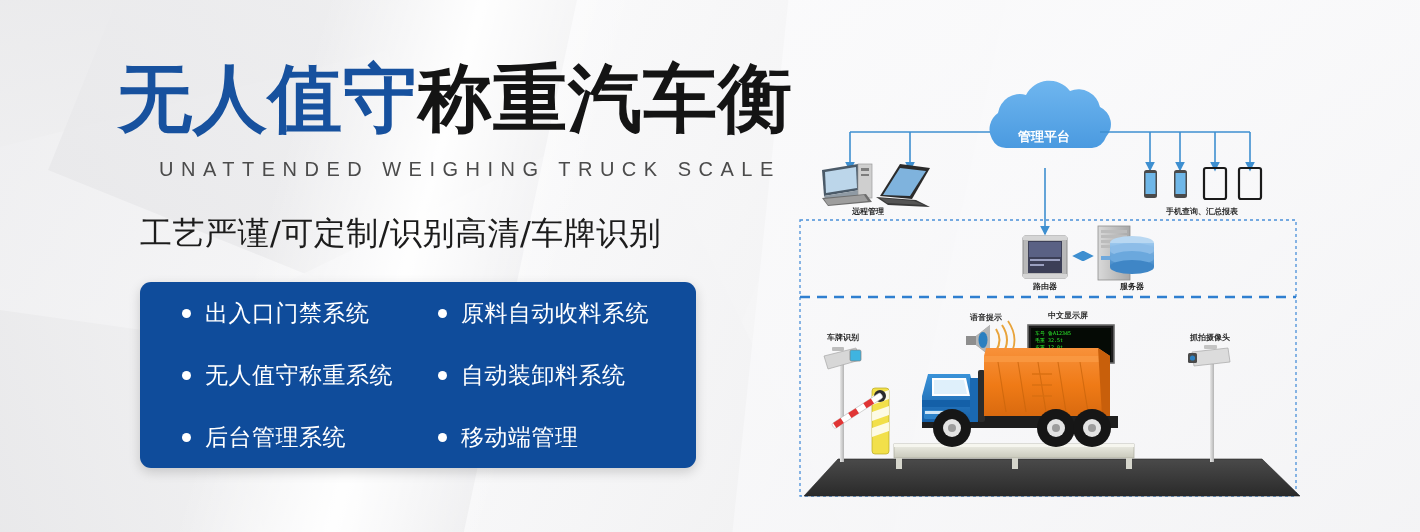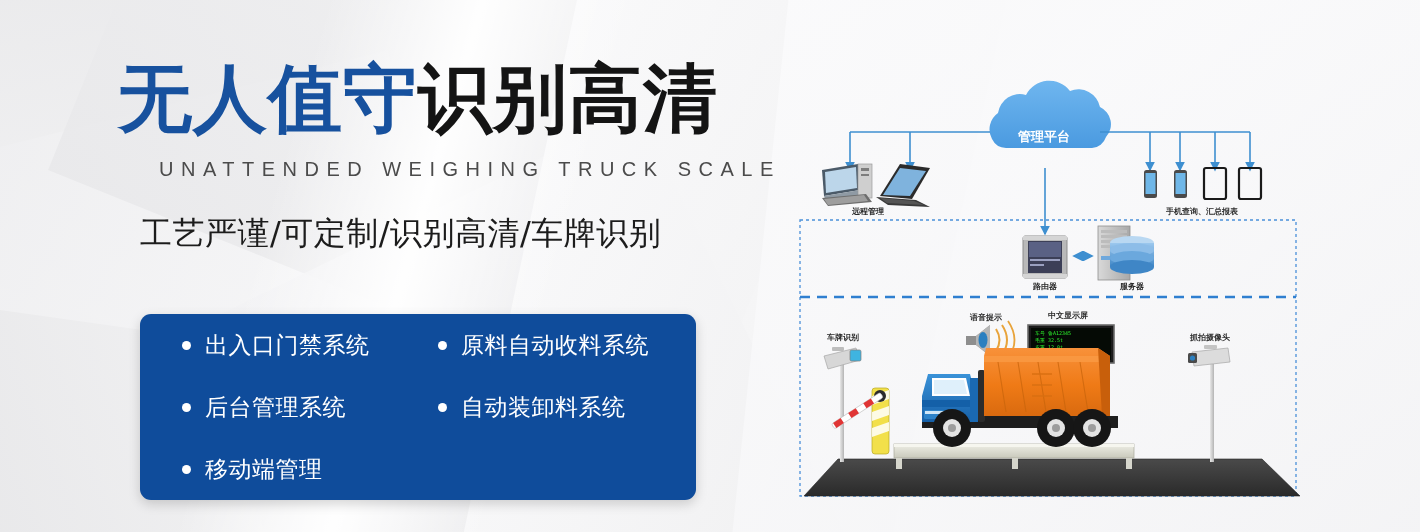--- a/index.html
+++ b/index.html
@@ -67,21 +67,21 @@
     font-family:"DejaVu Sans","Liberation Sans",sans-serif;
   }
 
   .feature-box{
     position:absolute;left:140px;top:282px;width:556px;height:186px;
     background:#0f4c9b;border-radius:11px;
     box-shadow:0 4px 12px rgba(0,0,0,.17);
     display:grid;grid-template-columns:256px 1fr;
     grid-template-rows:repeat(3,1fr);
     align-items:center;
-    padding:0 16px 0 42px;box-sizing:border-box;margin-top:32px;
+    padding:0 16px 0 42px;box-sizing:border-box;
   }
   .feature{
     display:flex;align-items:center;color:#fff;
     font-size:23px;letter-spacing:.5px;white-space:nowrap;
     font-family:"DejaVu Sans","Liberation Sans",sans-serif;
   }
   .bullet{
     width:9px;height:9px;border-radius:50%;background:#fff;
     margin-right:14px;flex:0 0 auto;
   }
@@ -105,43 +105,47 @@
     <div class="poly p4"></div>
     <div class="poly p5"></div>
     <div class="poly p6"></div>
     <div class="poly p7"></div>
     <div class="shine"></div>
   </div>
 
   <div class="left">
 
     <div class="title">
-      <span class="hl">无人值守</span><span class="dk">识别高清</span>
+      <span class="hl">无人值守</span><span class="dk">称重汽车衡</span>
     </div>
 
     <div class="subtitle">UNATTENDED WEIGHING TRUCK SCALE</div>
 
     <div class="tagline">工艺严谨/可定制/识别高清/车牌识别</div>
 
     <div class="feature-box">
       <div class="feature">
           <span class="bullet"></span>
           <span>出入口门禁系统</span>
         </div>
       <div class="feature">
           <span class="bullet"></span>
           <span>原料自动收料系统</span>
         </div>
       <div class="feature">
           <span class="bullet"></span>
+          <span>无人值守称重系统</span>
+        </div>
+      <div class="feature">
+          <span class="bullet"></span>
+          <span>自动装卸料系统</span>
+        </div>
+      <div class="feature">
+          <span class="bullet"></span>
           <span>后台管理系统</span>
-        </div>
-      <div class="feature">
-          <span class="bullet"></span>
-          <span>自动装卸料系统</span>
         </div>
       <div class="feature">
           <span class="bullet"></span>
           <span>移动端管理</span>
         </div>
     </div>
   </div>
 
   <div class="diagram">
     <svg width="640" height="532" viewBox="0 0 640 532" xmlns="http://www.w3.org/2000/svg">

